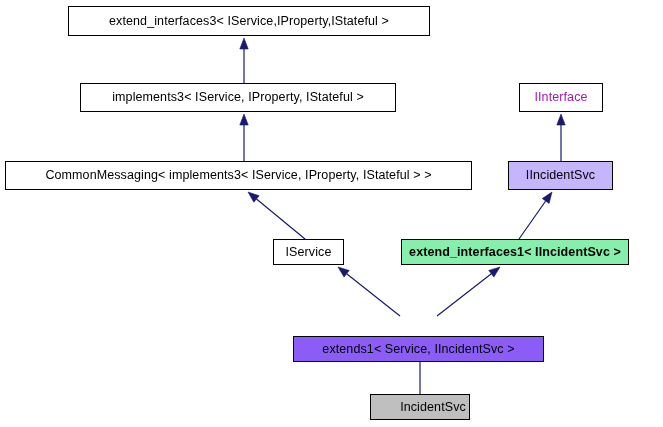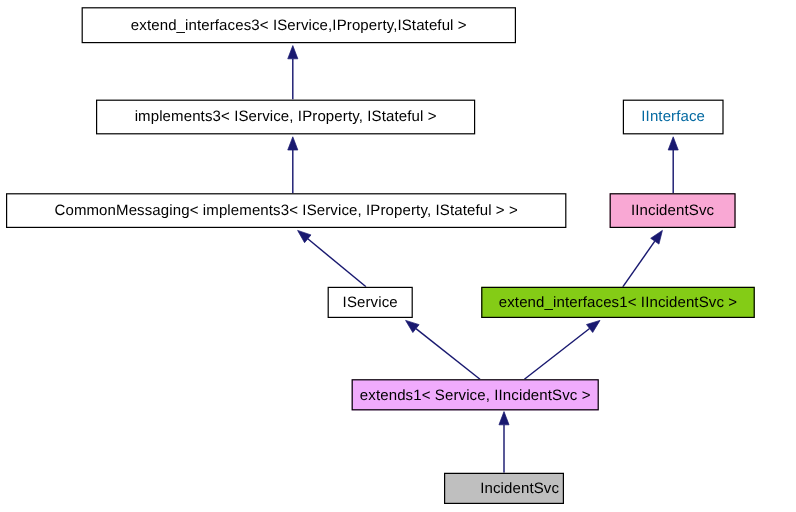--- a/index.html
+++ b/index.html
@@ -88,31 +88,31 @@
       <div class="node" style="left: 68px; top: 6px; width: 362px; height: 30px; border-color: rgb(0, 0, 0); background: rgb(255, 255, 255);">
         <span class="label" style="color: rgb(0, 0, 0);">extend_interfaces3&lt; IService,IProperty,IStateful &gt;</span>
       </div>
       <div class="node" style="left: 80px; top: 83px; width: 316px; height: 29px; border-color: rgb(0, 0, 0); background: rgb(255, 255, 255);">
         <span class="label" style="color: rgb(0, 0, 0);">implements3&lt; IService, IProperty, IStateful &gt;</span>
       </div>
       <div class="node" style="left: 5px; top: 161px; width: 467px; height: 29px; border-color: rgb(0, 0, 0); background: rgb(255, 255, 255);">
         <span class="label" style="color: rgb(0, 0, 0);">CommonMessaging&lt; implements3&lt; IService, IProperty, IStateful &gt; &gt;</span>
       </div>
       <div class="node" style="left: 519px; top: 83px; width: 84px; height: 29px; border-color: rgb(0, 0, 0); background: rgb(255, 255, 255);">
-        <span class="label" style="color: #0369a1;">IInterface</span>
+        <span class="label" style="color: #a21caf;">IInterface</span>
       </div>
-      <div class="node" style="left: 508px; top: 161px; width: 105px; height: 29px; border-color: rgb(0, 0, 0); background: #f9a8d4;">
+      <div class="node" style="left: 508px; top: 161px; width: 105px; height: 29px; border-color: rgb(0, 0, 0); background: #c4b5fd;">
         <span class="label" style="color: rgb(0, 0, 0);">IIncidentSvc</span>
       </div>
       <div class="node" style="left: 273px; top: 239px; width: 71px; height: 26px; border-color: rgb(0, 0, 0); background: rgb(255, 255, 255);">
         <span class="label" style="color: rgb(0, 0, 0);">IService</span>
       </div>
-      <div class="node" style="left: 401px; top: 239px; width: 228px; height: 26px; border-color: rgb(0, 0, 0); background: #84cc16;">
+      <div class="node" style="left: 401px; top: 239px; width: 228px; height: 26px; border-color: rgb(0, 0, 0); background: #86efac; font-weight: bold;">
         <span class="label" style="color: rgb(0, 0, 0);">extend_interfaces1&lt; IIncidentSvc &gt;</span>
       </div>
-      <div class="node" style="left: 293px; top: 316px; width: 206px; height: 26px; border-color: rgb(0, 0, 0); background: #f0abfc;">
+      <div class="node" style="left: 293px; top: 336px; width: 251px; height: 26px; border-color: rgb(0, 0, 0); background: #8b5cf6;">
         <span class="label" style="color: rgb(0, 0, 0);">extends1&lt; Service, IIncidentSvc &gt;</span>
       </div>
       <div class="node filled" style="left: 370px; top: 394px; width: 100px; height: 26px; border-color: rgb(0, 0, 0); background: rgb(191, 191, 191); padding-left: 26px;">
         <span class="label" style="color: rgb(0, 0, 0);">IncidentSvc</span>
       </div>
     </div>
 </div>
 
 </body></html>

